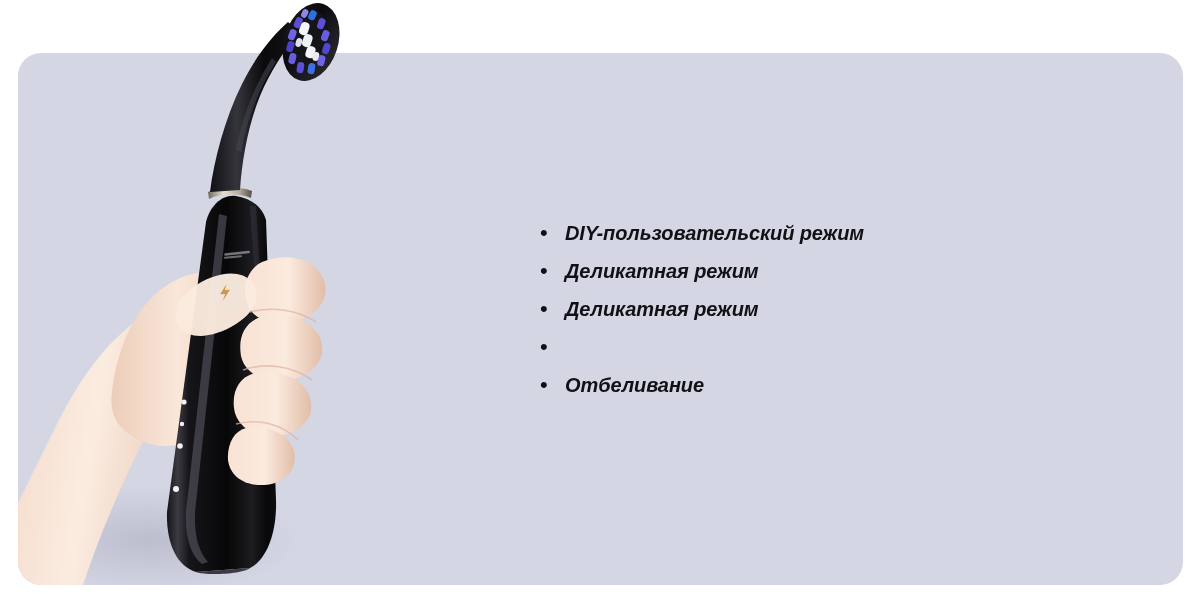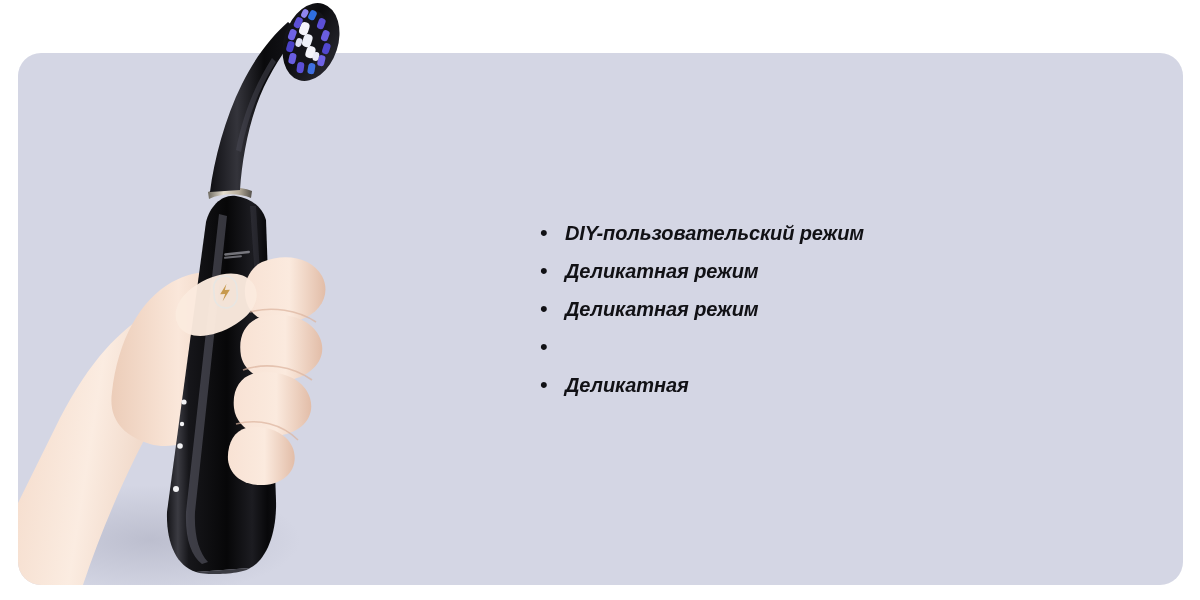--- a/index.html
+++ b/index.html
@@ -269,17 +269,17 @@
     </li>
     <li>
       <span class="bullet">•</span>
       <span class="feature-text">Деликатная режим</span>
     </li>
     <li>
       <span class="bullet">•</span>
     </li>
     <li>
       <span class="bullet">•</span>
-      <span class="feature-text">Деликатная</span>
+      <span class="feature-text">Отбеливание</span>
     </li>
   </ul>
 
 </div>
 
 </body></html>

